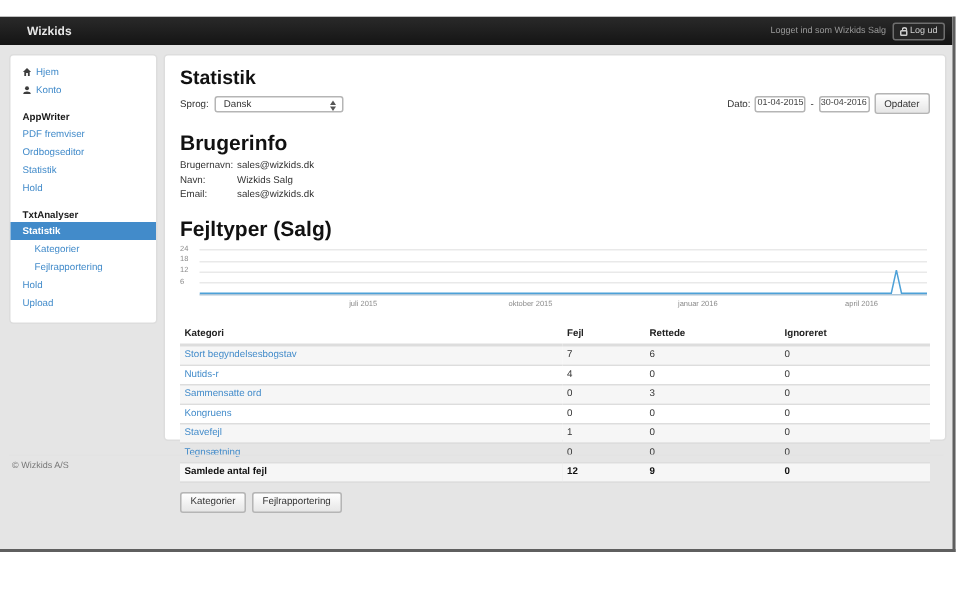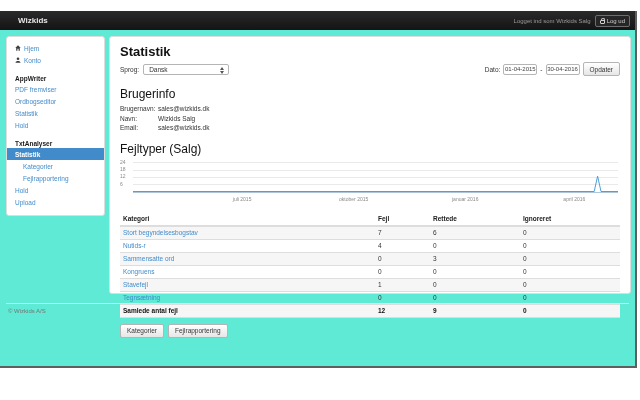--- a/index.html
+++ b/index.html
@@ -1,18 +1,18 @@
 <!DOCTYPE html>
 <html><head>
 <meta charset="utf-8">
 <style>
   * { box-sizing: border-box; margin: 0; padding: 0; }
   body { width: 640px; height: 400px; background: #fff; font-family: "Liberation Sans", sans-serif; overflow: hidden; }
   .screen { position: relative; width: 640px; height: 400px; background: #fff; }
-  .frame { position: absolute; left: 0; top: 11px; width: 637px; height: 357px; background: #5eead4;
+  .frame { position: absolute; left: 0; top: 11px; width: 637px; height: 357px; background: #e5e5e5;
            border-right: 2px solid #5f5f5f; border-bottom: 2px solid #5f5f5f; overflow: hidden; padding-left: 44px; }
 
   
   .navbar { position: absolute; top: 0; left: 0; right: 0; height: 19px;
             background: linear-gradient(#2a2a2a, #141414); display: flex; align-items: center; }
   .brand { color: #e6e6e6; font-weight: bold; font-size: 8px; margin-left: 18px; }
   .nav-right { margin-left: auto; display: flex; align-items: center; gap: 4px; margin-right: 5px; }
   .logged-text { color: #9a9a9a; font-size: 6px; }
   .logout-btn { display: flex; align-items: center; gap: 2px; color: #cfcfcf; font-size: 6px;
                 background: #262626; border: 1px solid #6e6e6e; border-radius: 2px; padding: 2px 4px; cursor: pointer; }
@@ -41,21 +41,21 @@
   .select-arrows { position: absolute; right: 4px; top: 2px; }
   .arr-up { width: 0; height: 0; border-left: 2px solid transparent; border-right: 2px solid transparent;
             border-bottom: 3px solid #555; margin-bottom: 1px; }
   .arr-down { width: 0; height: 0; border-left: 2px solid transparent; border-right: 2px solid transparent;
               border-top: 3px solid #555; }
   .dato-group { position: absolute; right: 0; top: -2px; display: flex; align-items: center; gap: 3px; font-size: 6.5px; color: #333; }
   .date-input { width: 34px; height: 11px; border: 1px solid #b5b5b5; border-radius: 2px; font-size: 6px;
                 text-align: center; color: #444; font-family: "Liberation Sans", sans-serif; }
   .btn { font-size: 6.5px; padding: 2.5px 6px; background: linear-gradient(#ffffff, #e6e6e6);
          border: 1px solid #b5b5b5; border-radius: 2px; color: #333; cursor: pointer; font-family: "Liberation Sans", sans-serif; }
-  .section-heading { font-size: 12px; font-weight: normal; color: #111; margin: 9px 10px 3px; }
+  .section-heading { font-size: 14px; font-weight: bold; color: #111; margin: 9px 10px 3px; }
   .info-row { display: flex; font-size: 6.5px; color: #333; margin: 0 10px; line-height: 9.5px; }
   .info-label { width: 38px; }
 
   
   .chart { position: relative; margin: 3px 10px 0; height: 47px; }
   .chart-y-labels { position: absolute; left: 0; top: 0; width: 12px; height: 34px; }
   .ytick { position: absolute; left: 0; font-size: 5px; color: #8a8a8a; line-height: 5px; }
   .chart-plot { position: absolute; left: 13px; right: 2px; top: 0; height: 34px; border-bottom: 1px solid #aec6d8; }
   .gridline { position: absolute; left: 0; right: 0; height: 1px; background: #e9e9e9; }
   .chart-x-labels { position: absolute; left: 13px; right: 2px; top: 37px; height: 8px; }

